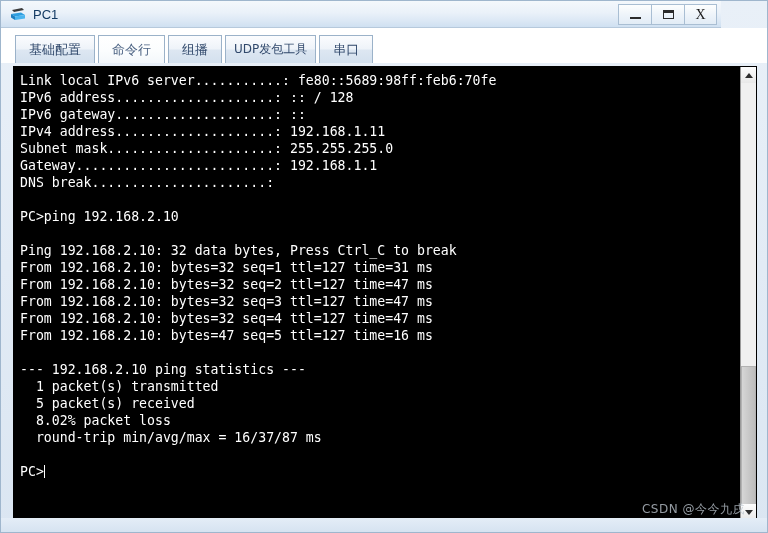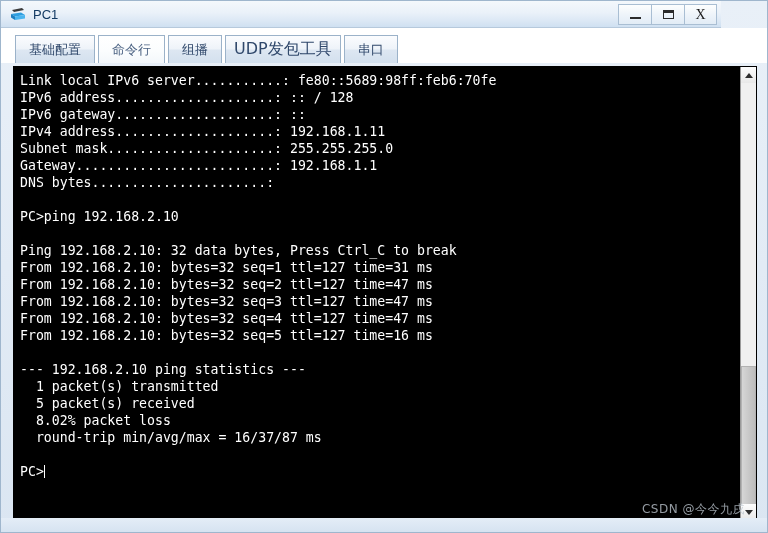--- a/index.html
+++ b/index.html
@@ -129,21 +129,21 @@
     background: linear-gradient(to bottom, #fbfcfe 0%, #eef3f9 48%, #dde7f2 52%, #d3e0ee 100%);
     border: 1px solid #9bb2c9;
     border-bottom: none;
     margin-right: 3px;
     white-space: nowrap;
   }
   .tab.active {
     background: linear-gradient(to bottom, #ffffff 0%, #fbfdfe 55%, #f3f7fb 100%);
     color: #4d6484;
   }
-  .tab.narrow { padding: 0 8px; font-size: 16px; }
+  .tab.narrow { padding: 0 8px; font-size: 12px; }
 
   
   .terminal-wrap {
     position: absolute;
     left: 12px;
     top: 65px;
     width: 744px;
     height: 453px;
     background: #000000;
     border: 1px solid #000000;
@@ -295,30 +295,30 @@
   </div>
 
   <div class="terminal-wrap">
     <div class="terminal" id="terminal">
         <div class="term-line">Link local IPv6 server...........: fe80::5689:98ff:feb6:70fe</div>
         <div class="term-line">IPv6 address....................: :: / 128</div>
         <div class="term-line">IPv6 gateway....................: ::</div>
         <div class="term-line">IPv4 address....................: 192.168.1.11</div>
         <div class="term-line">Subnet mask.....................: 255.255.255.0</div>
         <div class="term-line">Gateway.........................: 192.168.1.1</div>
-        <div class="term-line">DNS bytes......................:</div>
+        <div class="term-line">DNS break......................:</div>
         <div class="term-line">&nbsp;</div>
         <div class="term-line">PC&gt;ping 192.168.2.10</div>
         <div class="term-line">&nbsp;</div>
         <div class="term-line">Ping 192.168.2.10: 32 data bytes, Press Ctrl_C to break</div>
         <div class="term-line">From 192.168.2.10: bytes=32 seq=1 ttl=127 time=31 ms</div>
         <div class="term-line">From 192.168.2.10: bytes=32 seq=2 ttl=127 time=47 ms</div>
         <div class="term-line">From 192.168.2.10: bytes=32 seq=3 ttl=127 time=47 ms</div>
         <div class="term-line">From 192.168.2.10: bytes=32 seq=4 ttl=127 time=47 ms</div>
-        <div class="term-line">From 192.168.2.10: bytes=32 seq=5 ttl=127 time=16 ms</div>
+        <div class="term-line">From 192.168.2.10: bytes=47 seq=5 ttl=127 time=16 ms</div>
         <div class="term-line">&nbsp;</div>
         <div class="term-line">--- 192.168.2.10 ping statistics ---</div>
         <div class="term-line">  1 packet(s) transmitted</div>
         <div class="term-line">  5 packet(s) received</div>
         <div class="term-line">  8.02% packet loss</div>
         <div class="term-line">  round-trip min/avg/max = 16/37/87 ms</div>
         <div class="term-line">&nbsp;</div>
         <div class="term-line"><span>PC&gt;</span><span class="caret"></span></div>
       </div>
 

